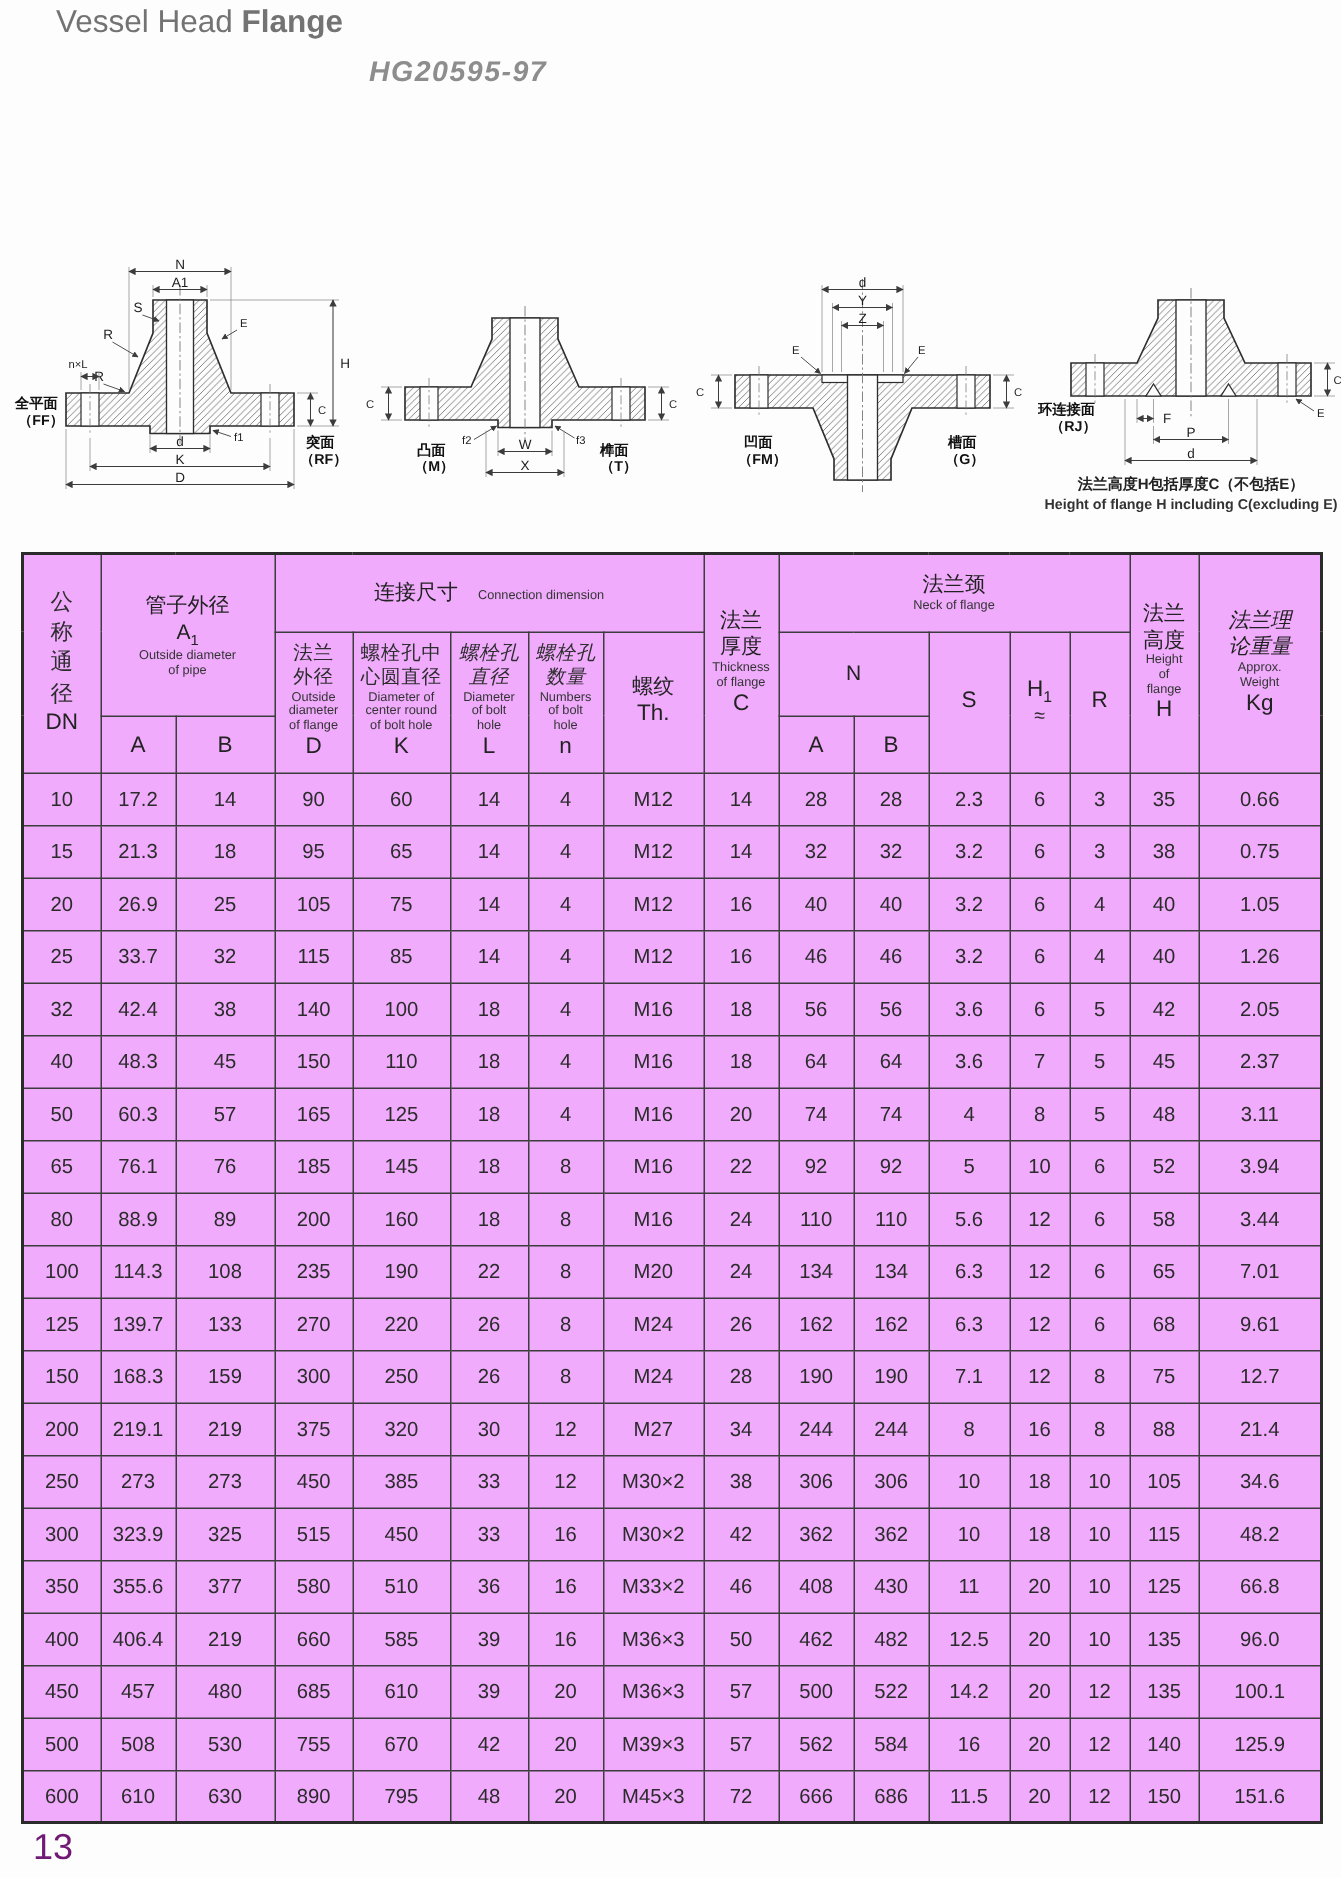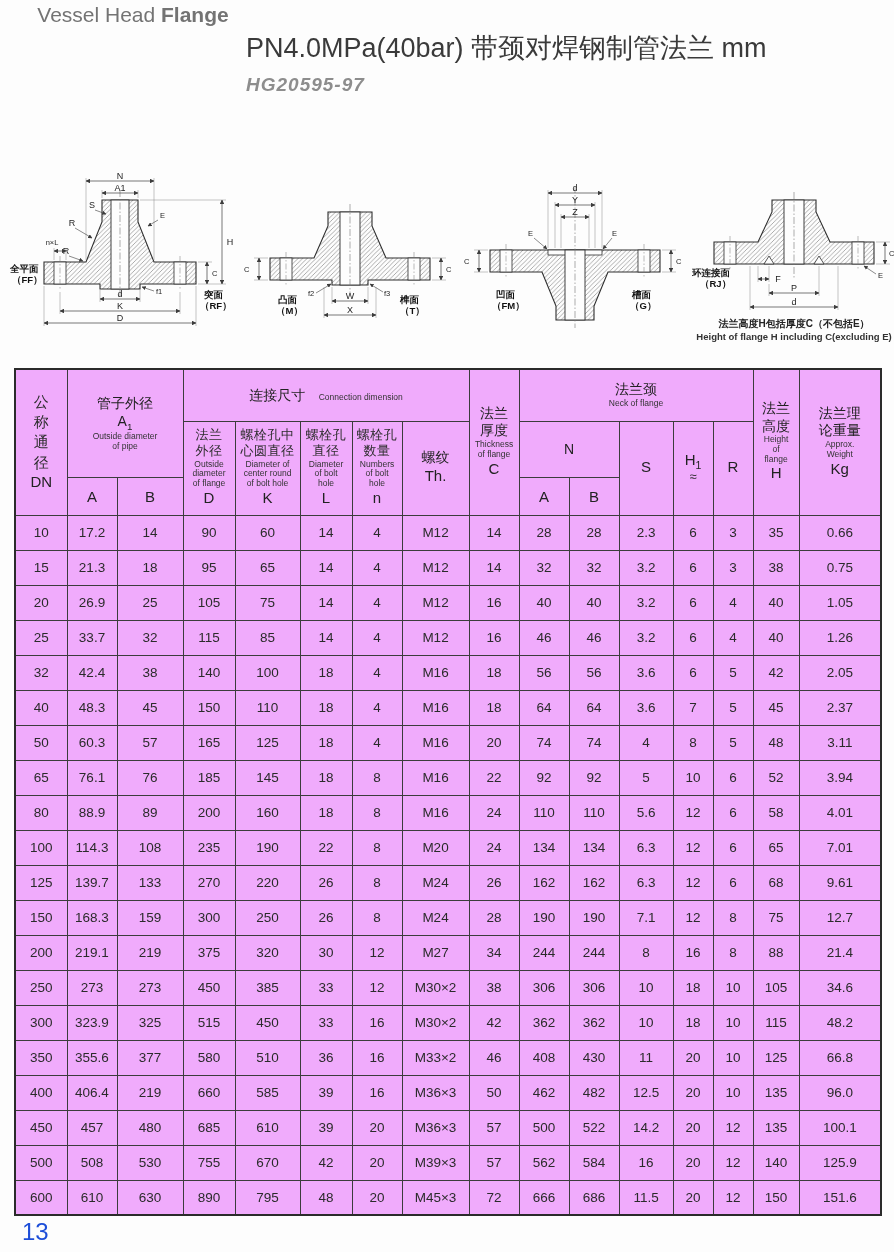--- a/index.html
+++ b/index.html
@@ -40,36 +40,35 @@
   .spec-table tbody td{font-size:13.5px;color:#2b2b2b;}
   .cn{font-size:14px;color:#222;}
   .cn-sm{font-size:13px;letter-spacing:0.5px;}
   .en{font-size:8.5px;line-height:1.15;color:#333;}
   .code{font-size:15px;color:#222;}
   .stack{display:flex;flex-direction:column;height:100%;box-sizing:border-box;padding:4px 1px 7px 1px;}
   .stack .mid{margin:auto;}
   .stack .bot{margin-top:auto;}
   .vcjk{width:1.15em;margin:0 auto;word-break:break-all;line-height:1.35;font-size:15px;}
   .w2{width:2.3em;margin:0 auto;word-break:break-all;line-height:1.25;}
-  .w3{width:3.4em;margin:0 auto;word-break:break-all;line-height:1.25;}
+  .w3{width:3.4em;margin:0 auto;word-break:break-all;line-height:1.25;font-style:italic;}
   .w4{width:4.55em;margin:0 auto;word-break:break-all;line-height:1.25;}
   sub{font-size:70%;}
   .approx{font-size:13px;line-height:0.9;}
   
-  .page-number{position:absolute;left:22px;top:1218px;font-size:24px;color:#1d4ed8;}
+  .page-number{position:absolute;left:22px;top:1218px;font-size:24px;color:#701a75;}
 </style>
 </head>
 <body>
 
 <div class="logo">
   <div class="logo-line2"><span>Vessel Head </span><span class="bold">Flange</span></div>
 </div>
 
 <div class="title-block">
-  <div class="page-title">PN4.0MPa(40bar) 带颈对焊钢制管法兰  mm</div>
   <div class="title-row2">
     <span class="standard-no">HG20595-97</span>
   </div>
 </div>
 
 <div class="diagrams">
 
   <div class="diag" style="left:8px;top:2px;">
     <svg width="232" height="162" viewBox="0 0 232 162">
       <defs>
@@ -590,21 +589,21 @@
         <td>18</td>
         <td>8</td>
         <td>M16</td>
         <td>24</td>
         <td>110</td>
         <td>110</td>
         <td>5.6</td>
         <td>12</td>
         <td>6</td>
         <td>58</td>
-        <td>4.01</td>
+        <td>3.44</td>
       </tr>
       <tr>
         <td>100</td>
         <td>114.3</td>
         <td>108</td>
         <td>235</td>
         <td>190</td>
         <td>22</td>
         <td>8</td>
         <td>M20</td>

